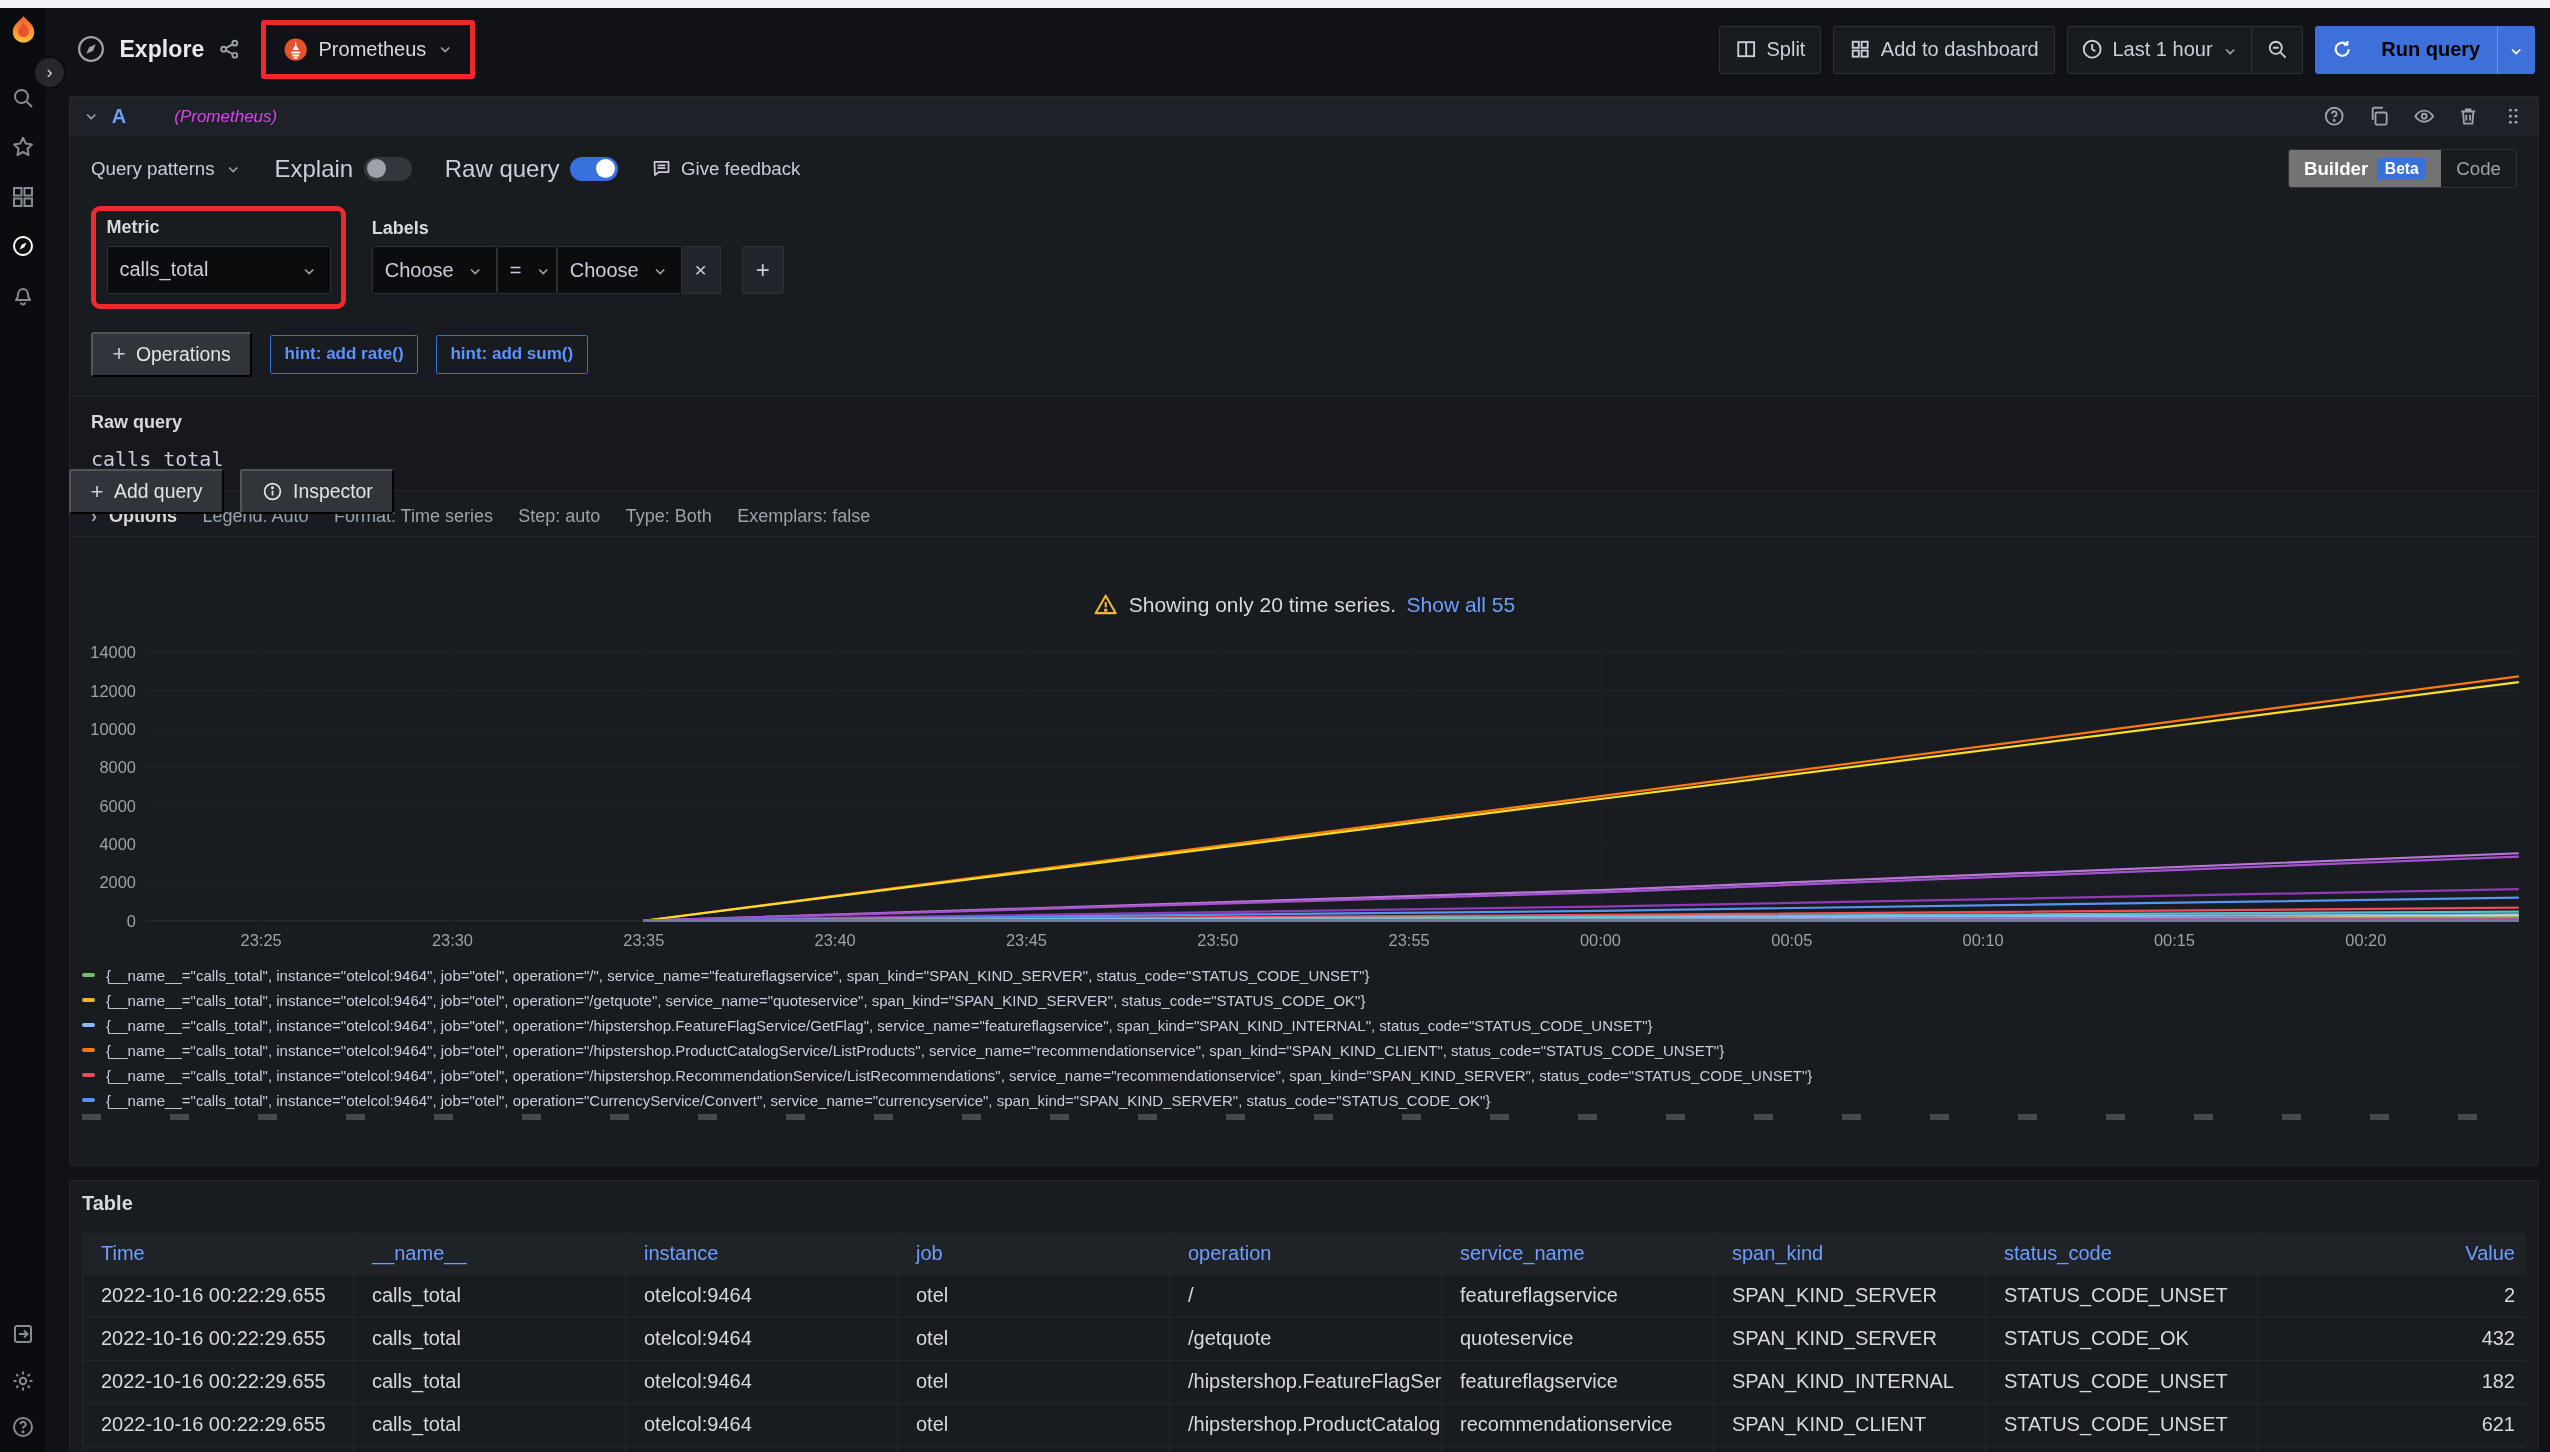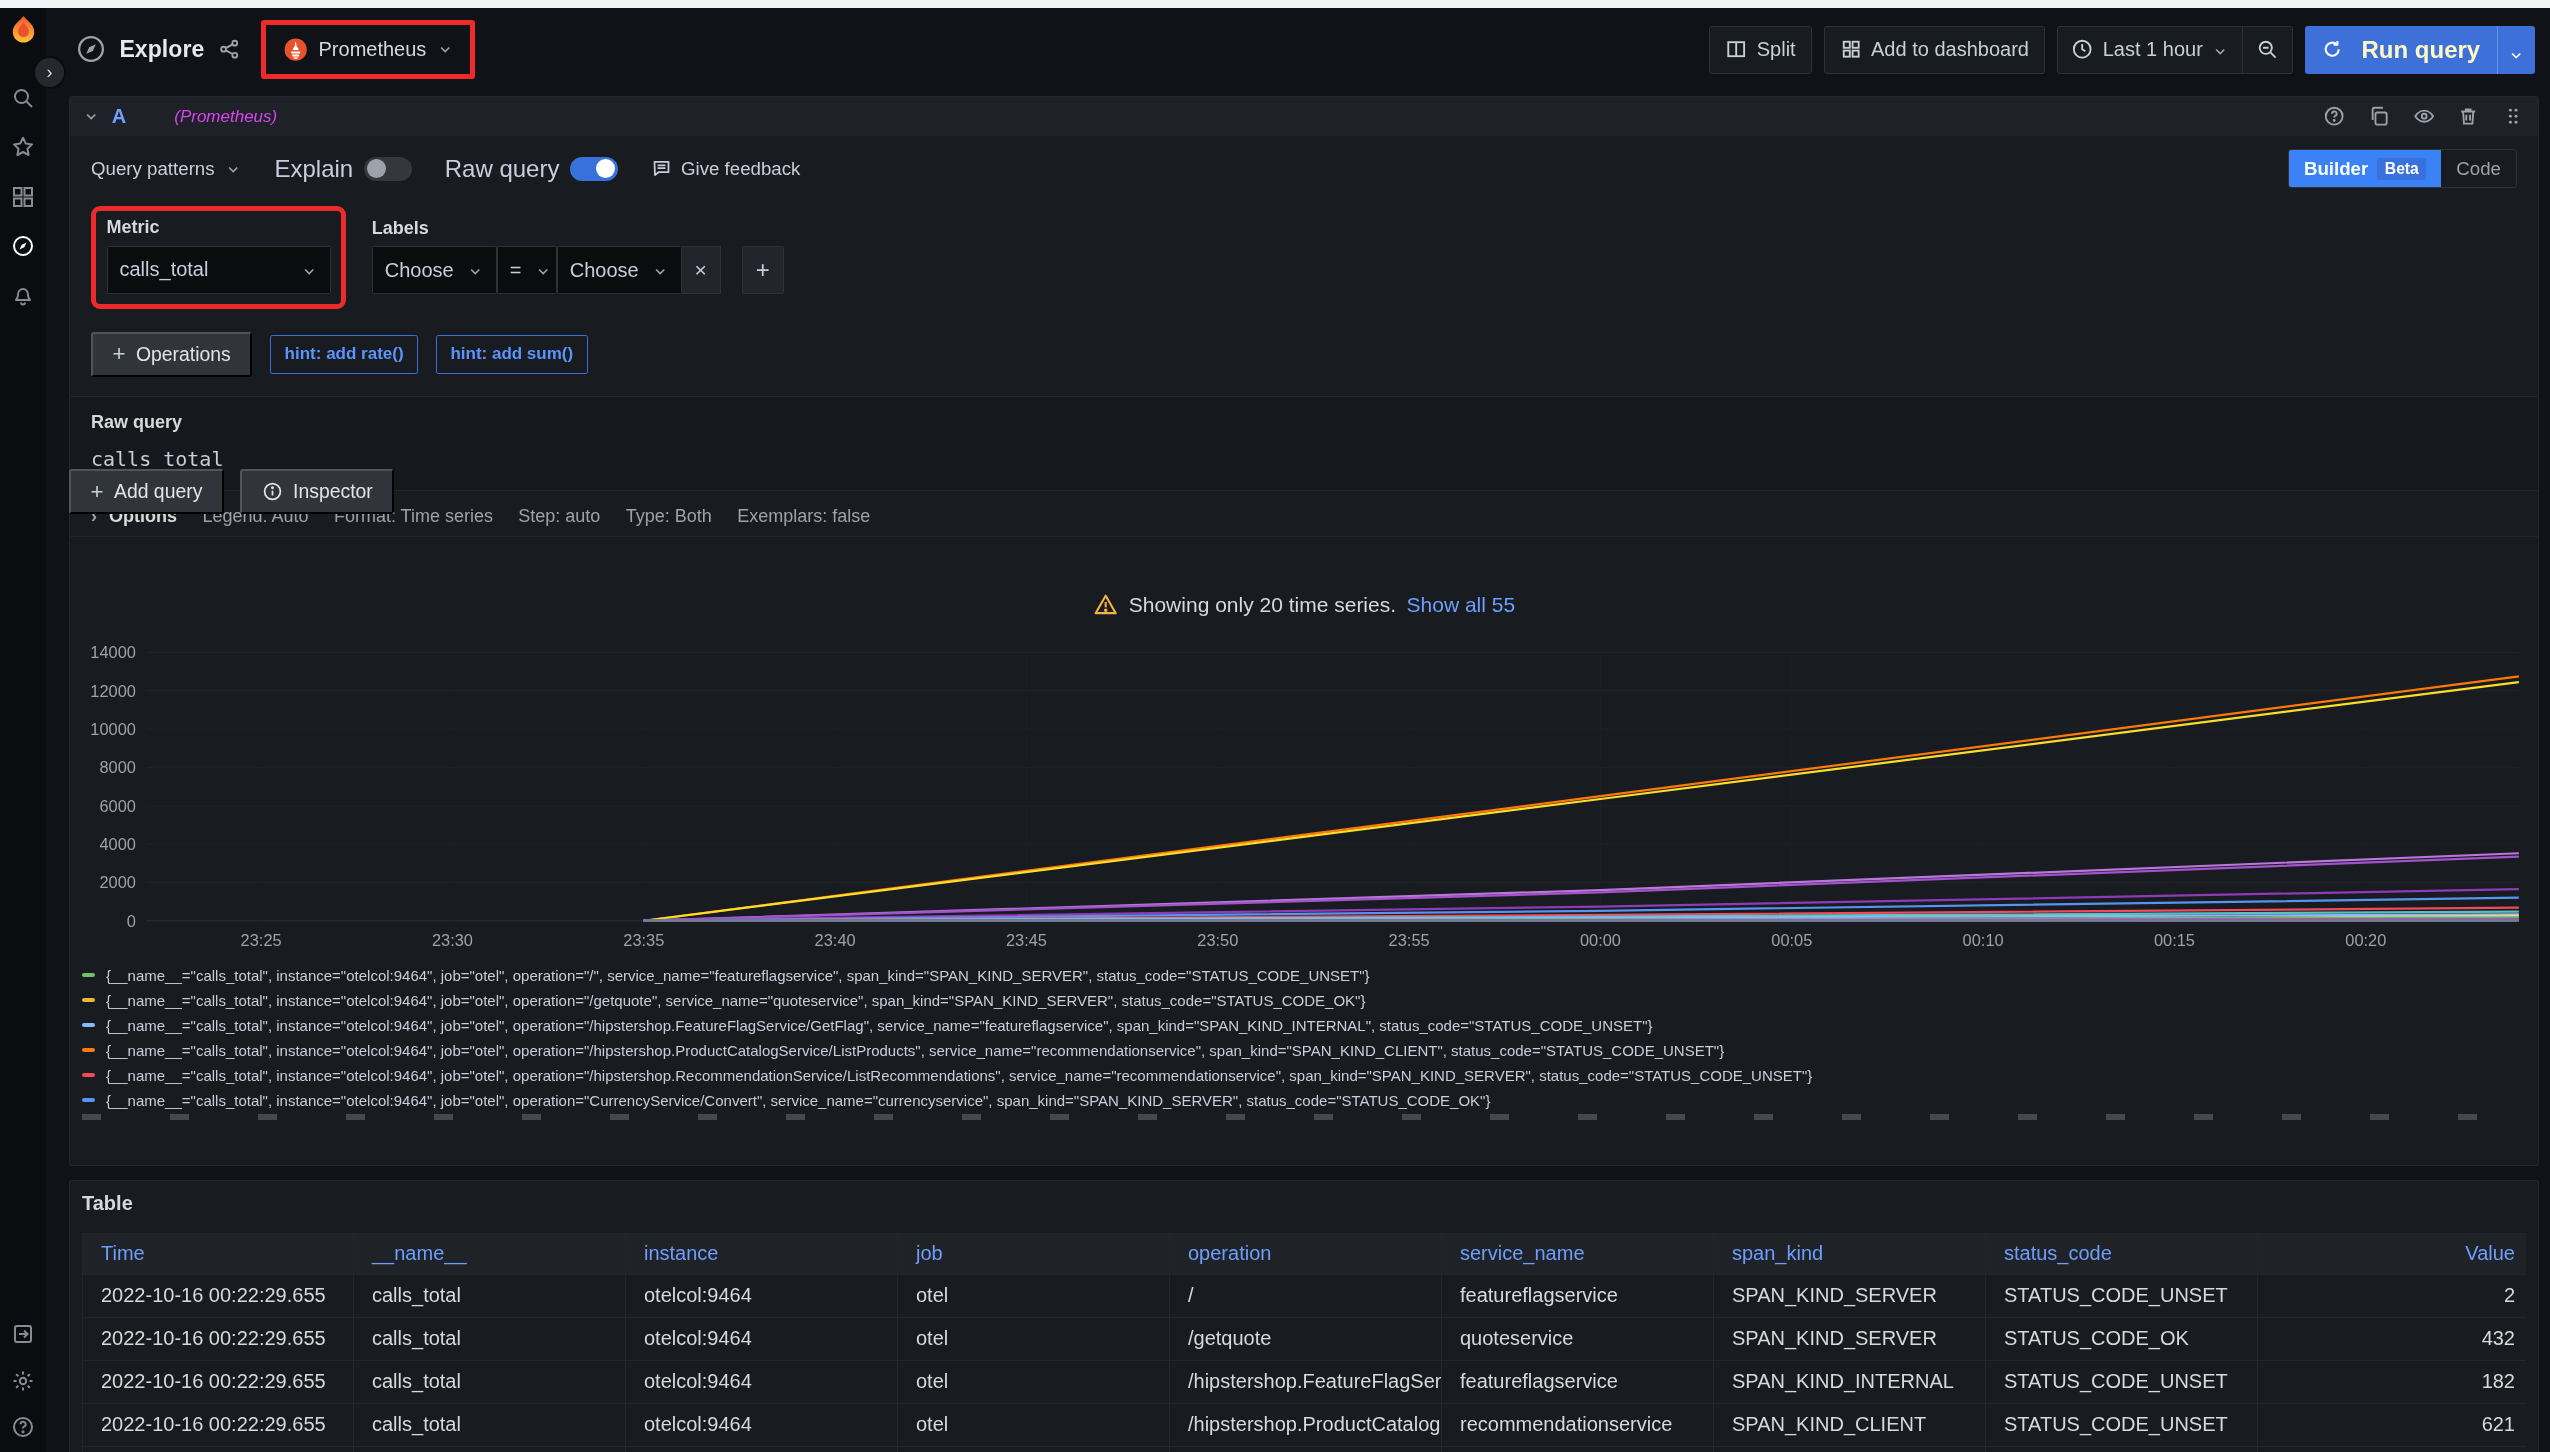--- a/index.html
+++ b/index.html
@@ -36,21 +36,21 @@
   .chev svg { width:100%; height:100%; }
 
   .topnav-right { margin-left:auto; display:flex; align-items:center; gap:12px; }
   .tbtn { display:flex; align-items:center; gap:9px; height:48px; padding:0 15px; background:#181b1f; border:0.7px solid #2c3235; border-radius:3px; color:#c7d0d9; font-size:20px; font-weight:500; cursor:pointer; }
   .tbtn .ic { width:22.4px; height:22.4px; color:#c7d0d9; }
   .tbtn .ic svg { width:100%; height:100%; }
   .timepick { display:flex; align-items:stretch; height:48px; border:0.7px solid #2c3235; border-radius:3px; background:#181b1f; overflow:hidden; }
   .timepick .seg { display:flex; align-items:center; gap:9px; padding:0 13.4px; font-size:20px; font-weight:500; color:#c7d0d9; cursor:pointer; }
   .timepick .seg + .seg { border-left:0.7px solid #2c3235; }
   .runbtn { display:flex; align-items:stretch; height:48px; border-radius:3px; overflow:hidden; background:#3d71d9; }
-  .runbtn .seg { display:flex; align-items:center; gap:18px; padding:0 16.4px; color:#fef9c3; font-size:24px; font-weight:600; cursor:pointer; }
+  .runbtn .seg { display:flex; align-items:center; gap:28px; padding:0 16.4px; color:#000000; font-size:20px; font-weight:600; cursor:pointer; }
   .runbtn .seg + .seg { border-left:0.7px solid rgba(255,255,255,.25); padding:0 10.5px; }
   .runbtn .ic { width:22.4px; height:22.4px; color:#fff; }
   .runbtn .ic svg { width:100%; height:100%; }
 
   
   .qcard { position:absolute; left:69px; top:96px; width:2470px; background:#181b1f; border:0.7px solid #24262c; border-radius:2.2px; }
   .qhead { display:flex; align-items:center; height:39px; background:#1e2127; padding:0 13.4px; gap:12px; }
   .qhead .refid { color:#6e9fff; font-size:20px; font-weight:600; }
   .qhead .dshint { color:#d946ef; font-size:17px; font-style:italic; margin-left:36px; }
   .qhead-icons { margin-left:auto; display:flex; align-items:center; gap:22.4px; color:#9da2ab; }
@@ -62,21 +62,21 @@
   .toggle-row { display:flex; align-items:center; gap:10.5px; font-size:24px; color:#ccccdc; }
   .switch { width:48px; height:24px; border-radius:12px; background:#34373e; position:relative; cursor:pointer; }
   .switch .knob { position:absolute; top:2.2px; left:3px; width:19.4px; height:19.4px; border-radius:50%; background:#9da2ab; }
   .switch.on { background:#3871dc; }
   .switch.on .knob { left:auto; right:3px; background:#ffffff; }
   .feedback { display:flex; align-items:center; gap:9px; font-size:18.7px; color:#ccccdc; cursor:pointer; }
   .feedback .ic { width:21px; height:21px; color:#ccccdc; }
   .feedback .ic svg { width:100%; height:100%; }
   .mode-toggle { margin-left:auto; display:flex; align-items:center; border:0.7px solid #2c3235; border-radius:3px; overflow:hidden; height:39px; }
   .mode-toggle .seg { display:flex; align-items:center; gap:9px; padding:0 15px; height:100%; font-size:18.7px; color:#9da2ab; cursor:pointer; }
-  .mode-toggle .seg.active { background:#3b82f6; color:#ffffff; font-weight:700; }
+  .mode-toggle .seg.active { background:#737373; color:#ffffff; font-weight:700; }
   .beta { background:#3871dc; color:#fff; font-size:15.7px; font-weight:700; border-radius:2.2px; padding:2.2px 7.5px; }
 
   .builder { padding:7.5px 21px 19.4px 21px; }
   .metric-redbox { display:inline-block; border:5.2px solid #ee2b2b; border-radius:9px; padding:6px 10.5px 10.5px 10.5px; vertical-align:top; }
   .fld-label { font-size:18px; font-weight:700; color:#d8d9da; margin-bottom:7.5px; }
   .sel { display:flex; align-items:center; justify-content:space-between; gap:13.4px; background:#0b0c0e; border:0.7px solid #2c3235; border-radius:1.5px; height:48px; padding:0 12px; font-size:20px; color:#ccccdc; cursor:pointer; }
   .metric-sel { width:224px; }
   .labels-block { display:inline-block; margin-left:22.4px; vertical-align:top; padding-top:11.2px; }
   .labels-row { display:flex; align-items:center; }
   .sel.choose { width:125px; }

